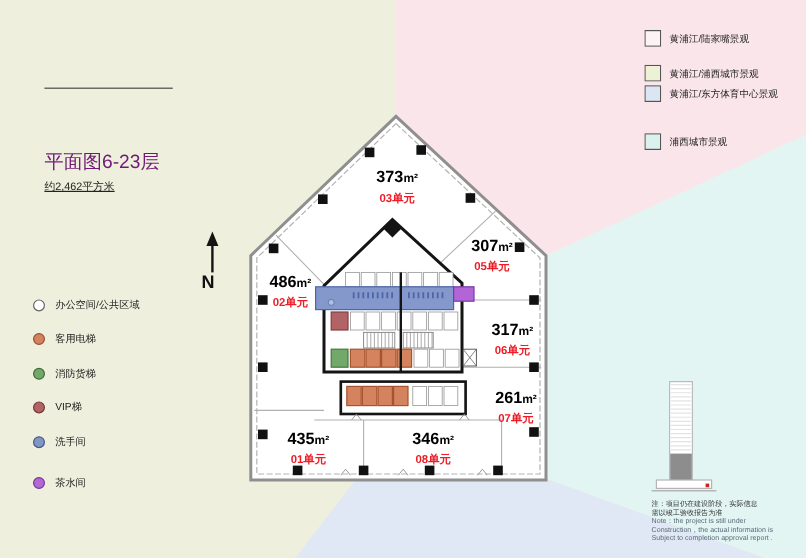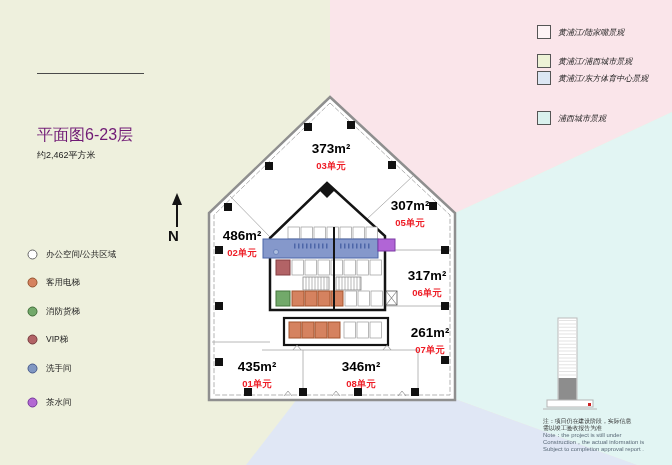--- a/index.html
+++ b/index.html
@@ -6,32 +6,32 @@
   body{font-family:"Liberation Sans","DejaVu Sans",sans-serif;}
   .stage{position:relative;width:672px;height:465px;overflow:hidden;background:#eef0dd;}
   .stage svg.scene{position:absolute;left:0;top:0;}
   .abs{position:absolute;white-space:nowrap;}
   
   .rule{position:absolute;left:37px;top:73px;width:107px;height:1px;background:#4a4a4a;}
   .zone-title{left:37px;top:80px;font-size:17px;color:#111;letter-spacing:.5px;}
   .zone-title .w{font-weight:700;}
   .zone-title .n1{font-weight:400;margin-left:4px;}
   .plan-title{left:37px;top:125px;font-size:16px;color:#701a75;}
-  .plan-area{left:37px;top:149px;font-size:9px;color:#222;}
+  .plan-area{left:37px;top:149px;font-size:9px;color:#222;text-decoration:underline;}
   .north-n{left:168px;top:227px;font-size:15px;font-weight:700;color:#111;}
   
   .sleg-item{position:absolute;display:flex;align-items:center;gap:8px;height:11px;}
   .sleg-item .lab{font-size:8.5px;color:#222;}
   
   .vleg-item{position:absolute;display:flex;align-items:center;gap:7px;height:14px;}
-  .vleg-item .lab{font-size:8px;color:#222;font-style:italic;}
+  .vleg-item .lab{font-size:8px;color:#222;}
   
   .ulabel{position:absolute;transform:translateX(-50%);text-align:center;white-space:nowrap;}
   .ulabel .a{font-weight:700;font-size:13.5px;color:#000;line-height:13px;}
-  .ulabel .sup{font-weight:700;font-size:13px;color:#000;}
+  .ulabel .sup{font-weight:700;font-size:10px;color:#000;}
   .ulabel .n{display:block;font-weight:700;font-size:9.5px;color:#ee1c25;margin-top:4px;line-height:9px;}
   
   .note{left:543px;top:418px;width:120px;white-space:normal;}
   .note span{display:block;line-height:6.9px;}
   .note .zh{font-size:5.9px;color:#333;}
   .note .en{font-size:5.9px;color:#5a6a78;}
 </style>
 </head>
 <body>
 

